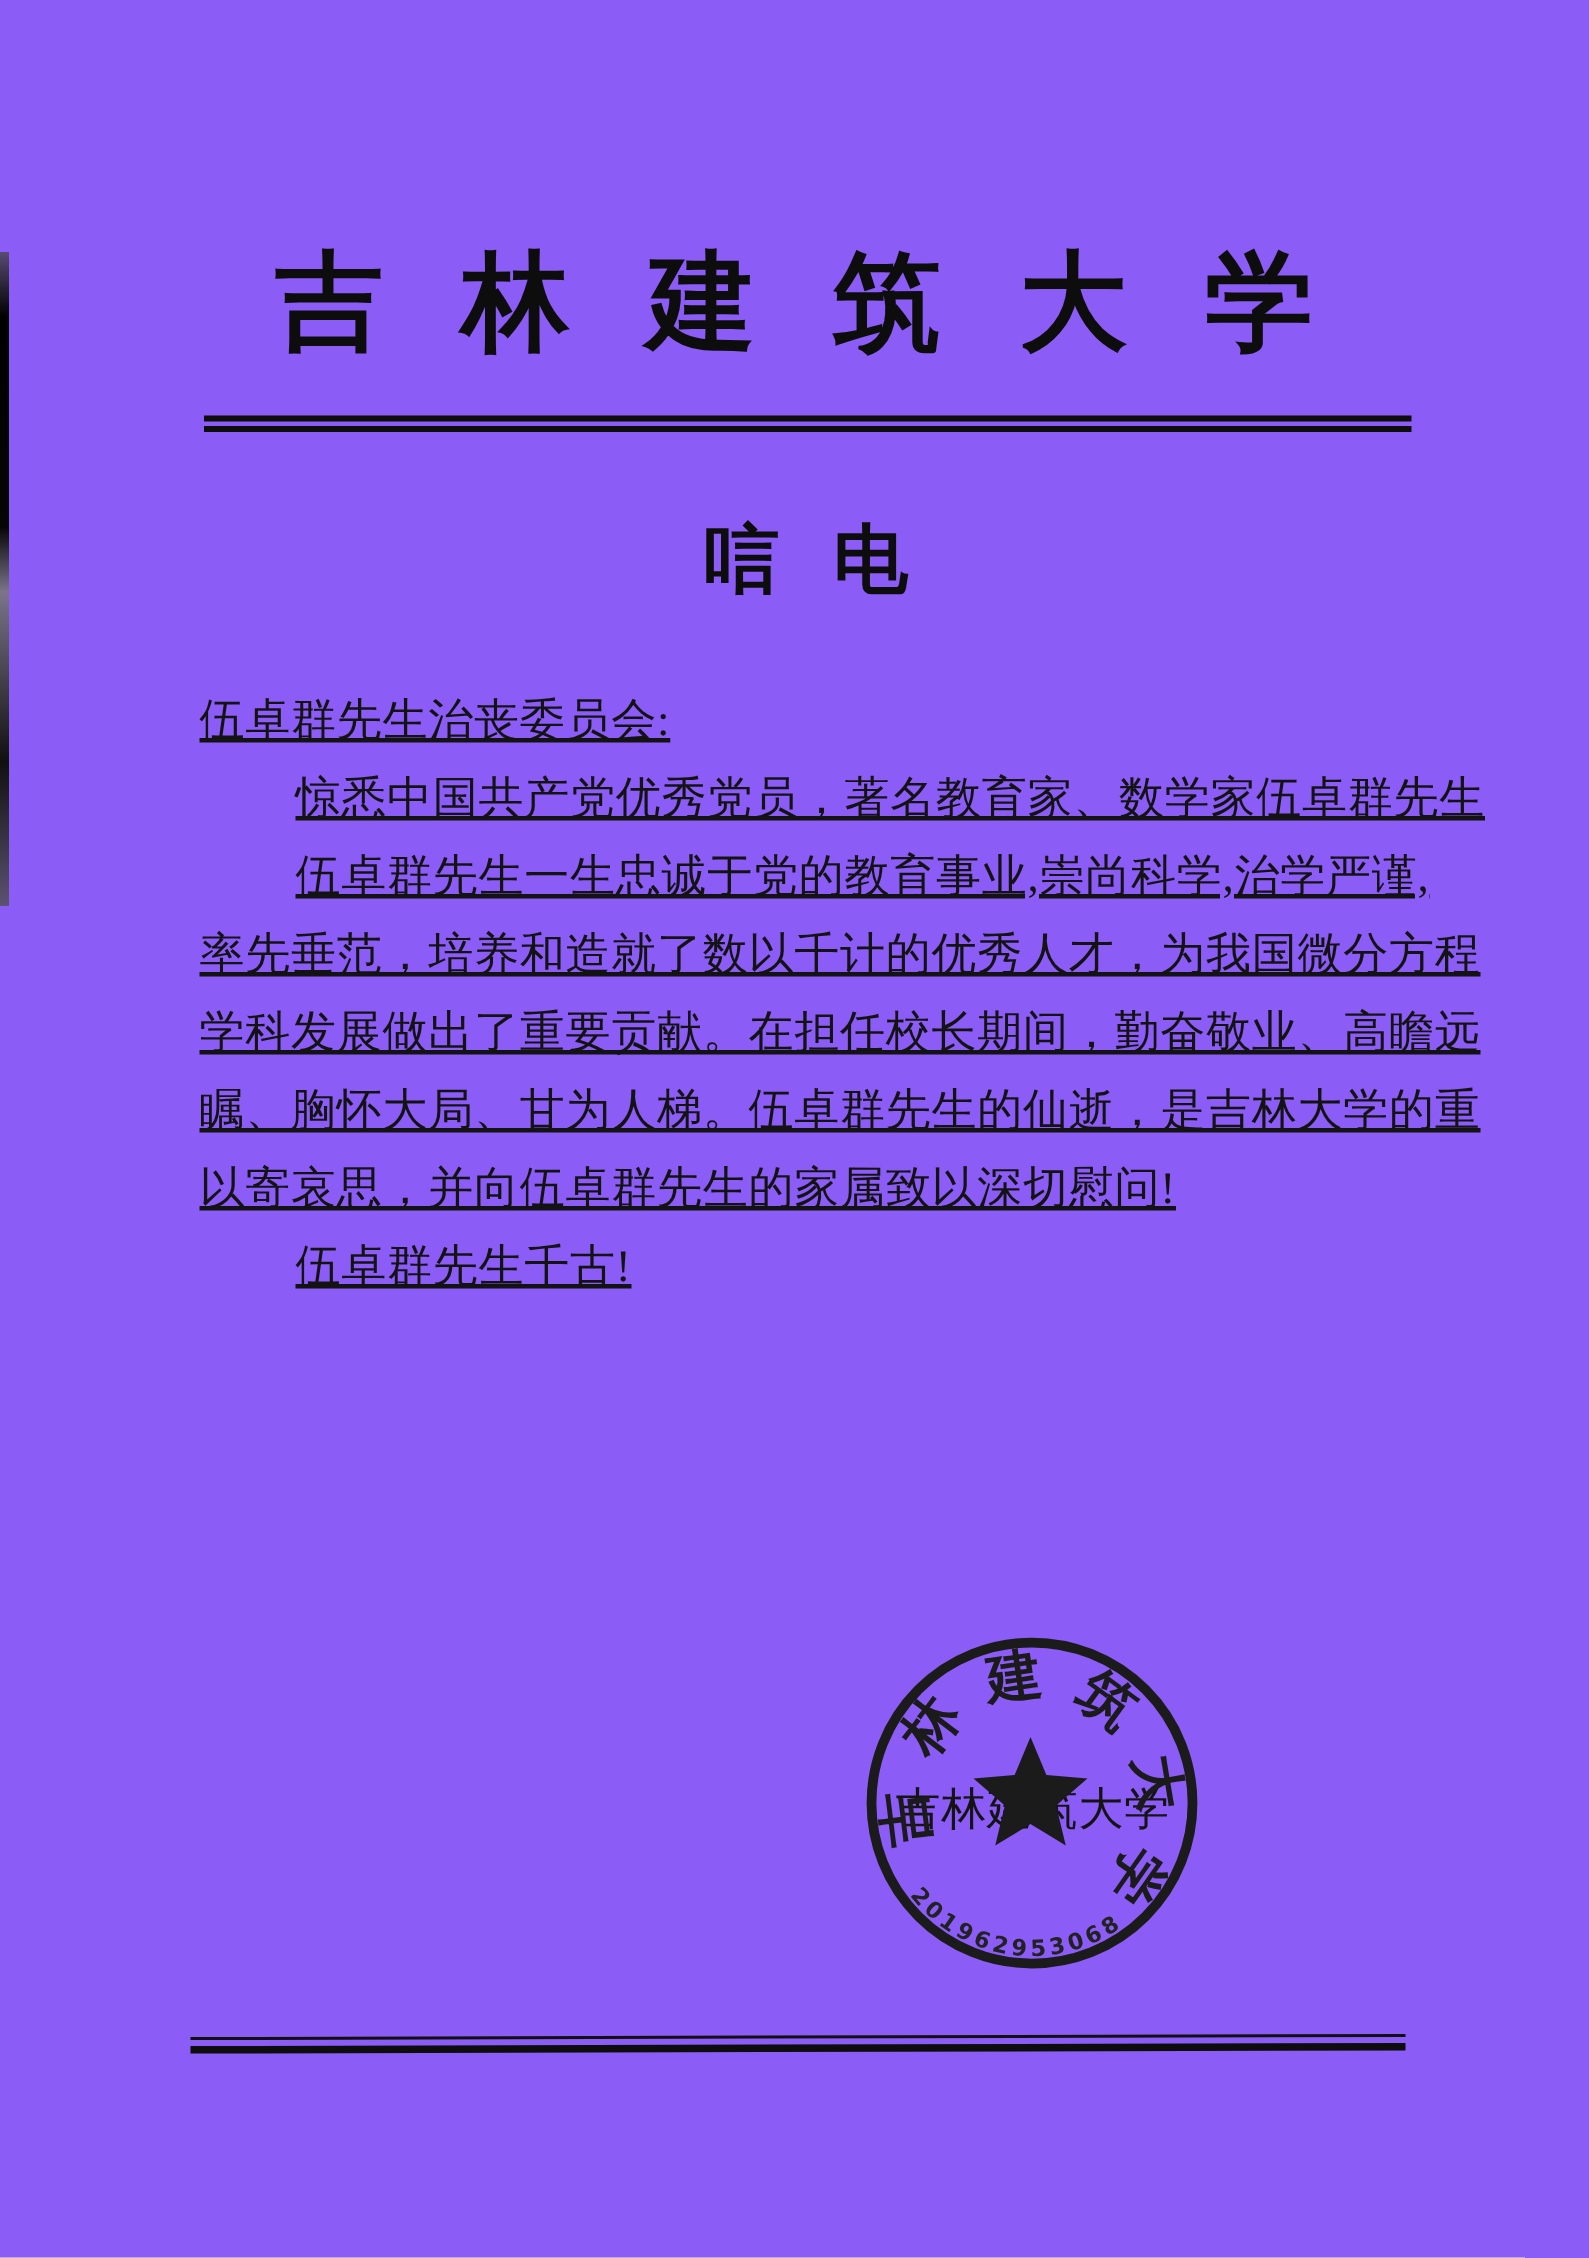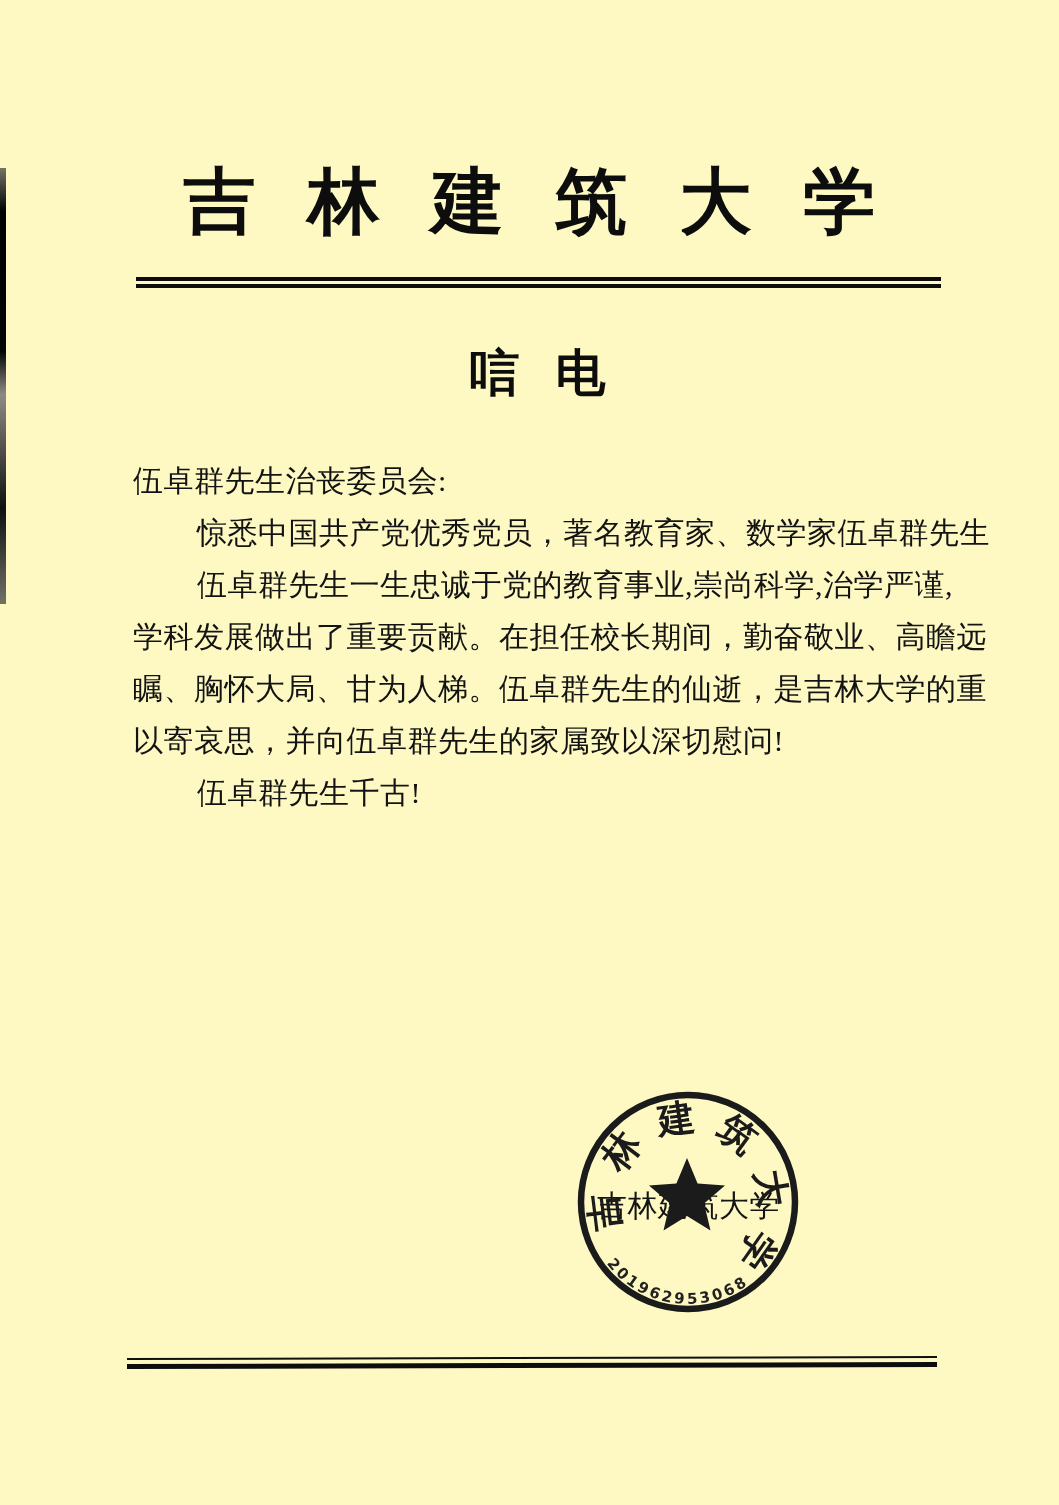--- a/index.html
+++ b/index.html
@@ -1,19 +1,19 @@
 <!DOCTYPE html>
 <html><head>
 <meta charset="utf-8">
 <style>
   html,body{margin:0;padding:0;background:#e8e8e8;}
   .page{
     position:relative;
     width:1059px;height:1505px;
-    background:#fef9c3;
+    background:#8b5cf6;
     overflow:hidden;
     font-family:"Liberation Serif","DejaVu Serif",serif;
     color:#111;
   }
   
   .left-smudge{
     position:absolute;left:0;top:168px;width:6px;height:436px;
     background:linear-gradient(180deg,
       rgba(70,70,70,.75) 0%, #000 10%, #050505 42%,
       rgba(120,120,120,.85) 52%, #101010 78%, rgba(80,80,80,.8) 100%);
@@ -35,20 +35,21 @@
     text-align:center;
     font-size:50px;font-weight:700;
     letter-spacing:36px;padding-left:52px;box-sizing:border-box;
     color:#0d0d0d;
   }
   .body-block{
     position:absolute;left:133px;top:455px;width:812px;
     font-size:30px;line-height:52px;
     color:#131313;
     letter-spacing:.5px;
+    text-decoration:underline;
   }
   .bodyline{white-space:nowrap;}
   .bodyline.indent{padding-left:64px;}
   .sig-line{
     position:absolute;left:597px;top:1186px;
     font-size:30px;letter-spacing:.5px;color:#141414;white-space:nowrap;
   }
   .date-line{
     position:absolute;left:561px;top:1236px;
     font-size:34px;color:#141414;white-space:nowrap;letter-spacing:1px;
@@ -80,20 +81,21 @@
   <div class="univ-header">吉林建筑大学</div>
 
   <div class="rule-top"></div>
 
   <div class="doc-title">唁电</div>
 
   <div class="body-block">
     <div class="bodyline">伍卓群先生治丧委员会:</div>
     <div class="bodyline indent">惊悉中国共产党优秀党员，著名教育家、数学家伍卓群先生</div>
     <div class="bodyline indent">伍卓群先生一生忠诚于党的教育事业,崇尚科学,治学严谨,</div>
+    <div class="bodyline">率先垂范，培养和造就了数以千计的优秀人才，为我国微分方程</div>
     <div class="bodyline">学科发展做出了重要贡献。在担任校长期间，勤奋敬业、高瞻远</div>
     <div class="bodyline">瞩、胸怀大局、甘为人梯。伍卓群先生的仙逝，是吉林大学的重</div>
     <div class="bodyline">以寄哀思，并向伍卓群先生的家属致以深切慰问!</div>
     <div class="bodyline indent">伍卓群先生千古!</div>
   </div>
 
   <div class="sig-line">吉林建筑大学</div>
 
 
   <svg class="seal-svg" id="seal-svg" viewBox="560 1080 270 250">

